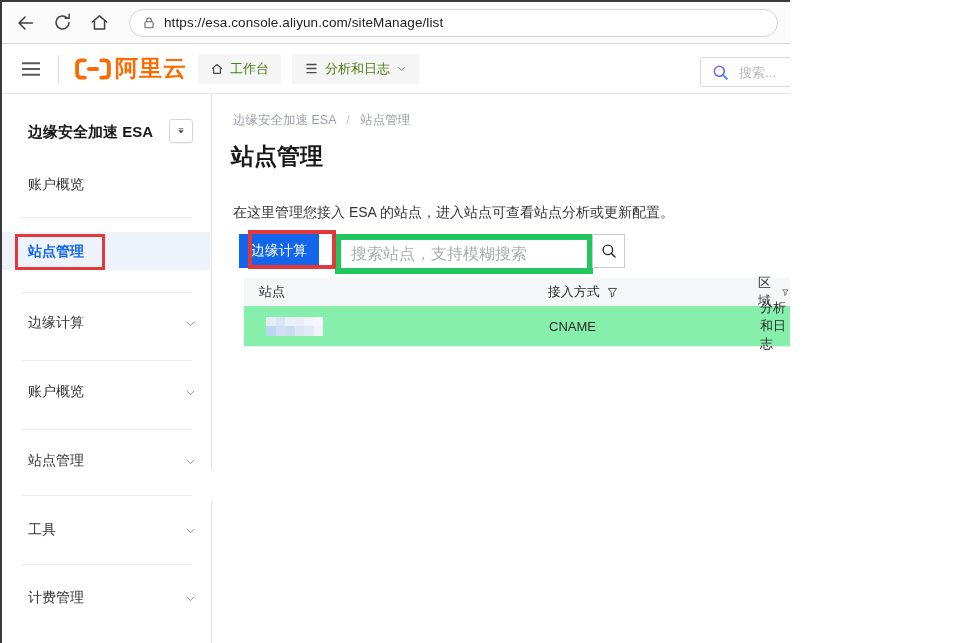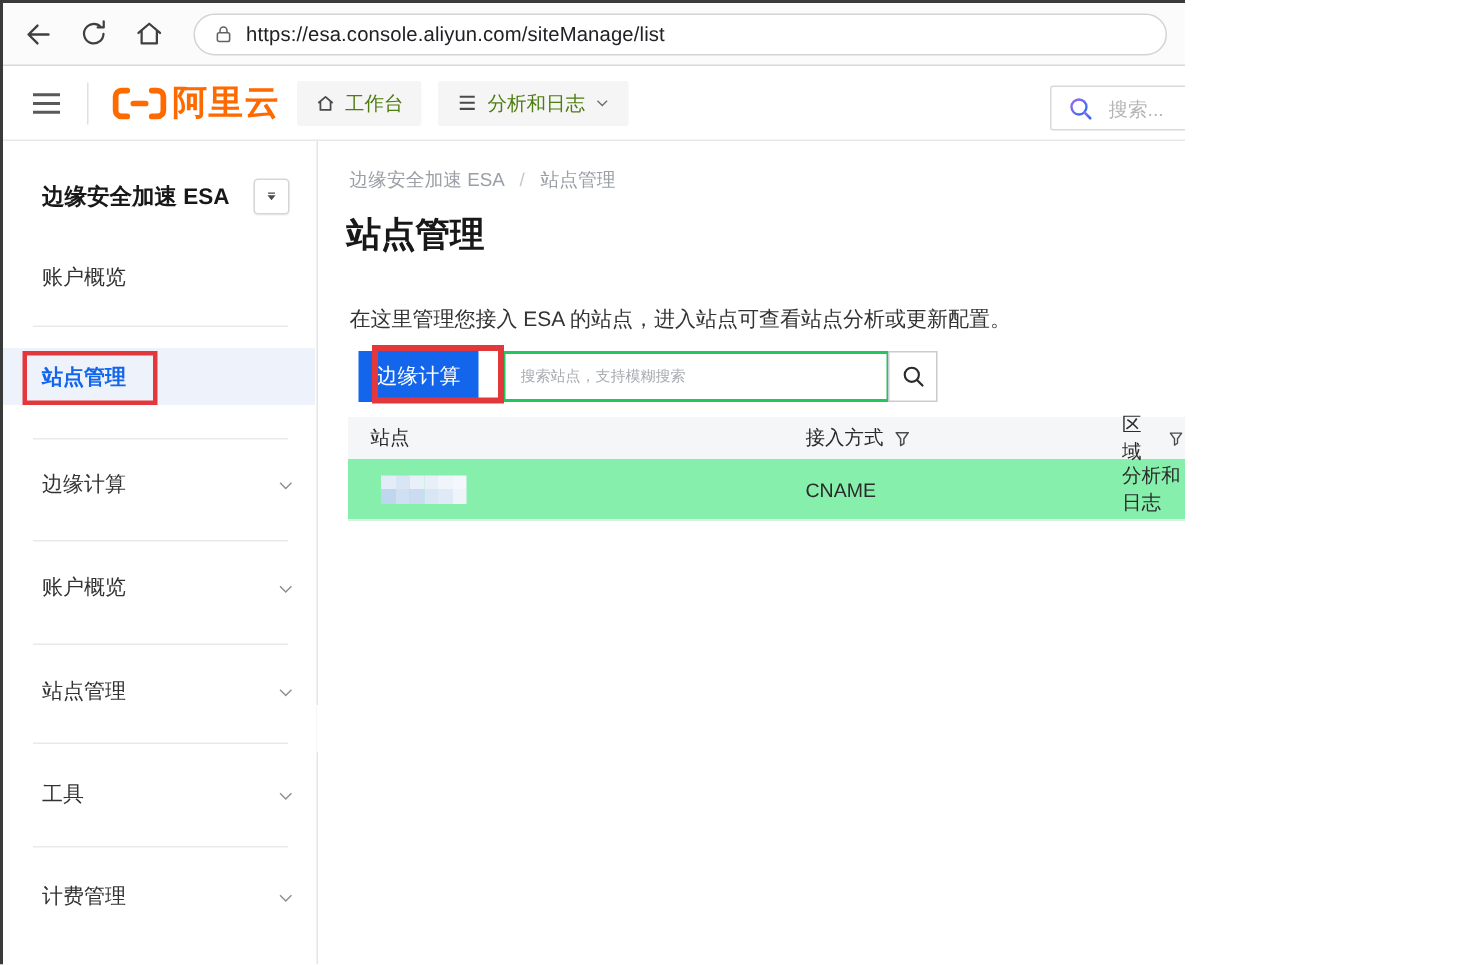--- a/index.html
+++ b/index.html
@@ -51,27 +51,27 @@
 
   
   .content { position:absolute; left:210px; top:92px; right:0; bottom:0; background:#fff; }
   .breadcrumb { position:absolute; left:21px; top:18px; font-size:12.5px; color:#9aa0a6; }
   .breadcrumb .sep { margin:0 7px; color:#c3c7cb; }
   .breadcrumb .crumb { cursor:pointer; }
   .page-title { position:absolute; left:19px; top:47px; font-size:23px; font-weight:700; color:#181818; }
   .page-desc { position:absolute; left:21px; top:110px; font-size:14px; color:#333; }
   .btn-primary { position:absolute; left:27px; top:140px; width:80px; height:34px; background:#1366ec;
             color:#fff; font-size:14px; border:none; cursor:pointer; font-family:inherit; }
-  .filter-input { position:absolute; left:123px; top:140px; width:258px; height:34px; border:2px solid #22c55e;
-            padding:14px 10px; font-size:10px; color:#333; outline:none; font-family:inherit; }
+  .filter-input { position:absolute; left:123px; top:140px; width:258px; height:34px; border:6px solid #22c55e;
+            padding:14px 10px; font-size:16px; color:#333; outline:none; font-family:inherit; }
   .filter-input::placeholder { color:#a9adb2; }
   .filter-go { position:absolute; left:380px; top:140px; width:33px; height:34px; background:#fff;
             border:1px solid #c9cccf; display:flex; align-items:center; justify-content:center; cursor:pointer; }
 
-  .tbl { position:absolute; left:20px; top:184px; right:0; }
+  .tbl { position:absolute; left:32px; top:184px; right:0; }
   .thead { display:flex; height:28px; background:#f5f6f7; align-items:center; font-size:13px; color:#2b2b2b; }
   .trow  { display:flex; height:41px; background:#86efac; align-items:center; font-size:13px; color:#2b2b2b;
            border-bottom:1px solid #ececec; }
   .c1 { width:290px; padding-left:15px; display:flex; align-items:center; }
   .c2 { width:211px; padding-left:15px; display:flex; align-items:center; gap:6px; }
   .c3 { flex:1; padding-left:15px; display:flex; align-items:center; gap:6px; }
 
   .mosaic { display:grid; grid-template-columns:repeat(6,9.5px); grid-auto-rows:9.5px; margin-left:7px; }
   .mosaic i { display:block; }
   .mA{background:#e3ecf7}.mB{background:#d8e5f4}.mC{background:#eaf0f9}.mD{background:#e8eff8}

